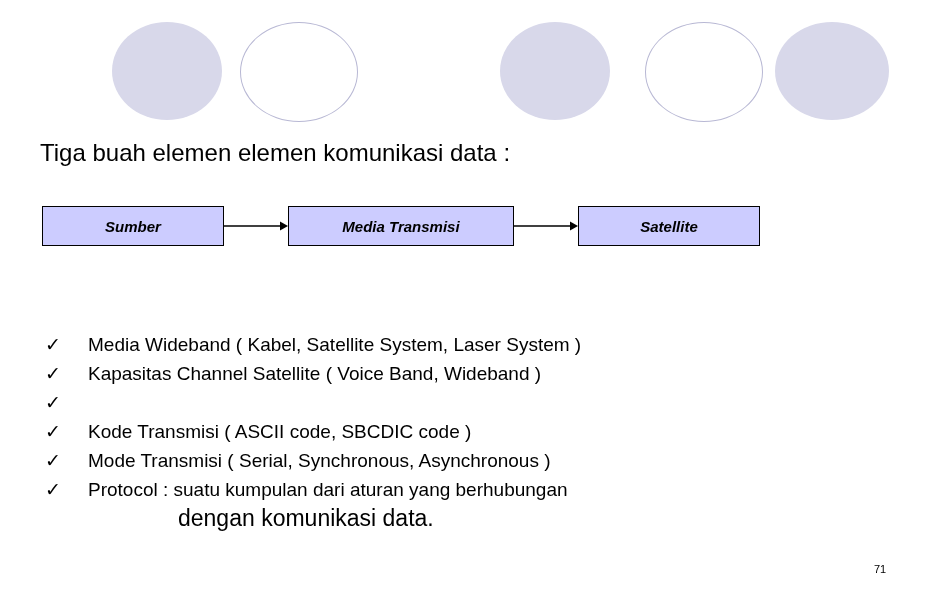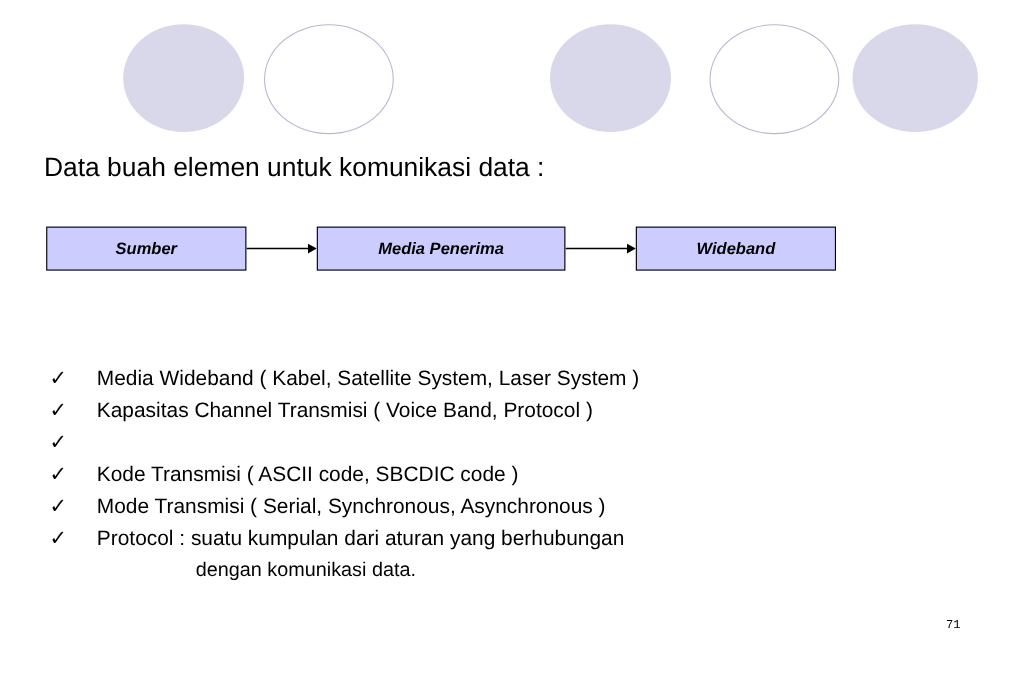--- a/index.html
+++ b/index.html
@@ -124,93 +124,92 @@
   .cont-row {
     position: relative;
     height: 29px;
     line-height: 29px;
     white-space: nowrap;
   }
   .cont-text {
     position: absolute;
     left: 138px;
     top: 0;
-    font-size: 18px;
+    font-size: 23px;
     line-height: 29px;
     color: #000000;
   }
 
   
   #page-number {
     position: absolute;
     left: 860px;
     top: 563px;
     width: 40px;
     font-size: 11px;
     color: #000000;
-    text-align: left;
-    font-family: Liberation Mono, monospace;
+    text-align: center;
   }
 </style>
 </head>
 <body>
 
 <div id="slide">
 
   <div class="deco-band">
     <div class="ellipse filled" style="left:112px; top:22px; width:110px; height:98px;"></div>
     <div class="ellipse outline" style="left:240px; top:22px; width:116px; height:98px;"></div>
     <div class="ellipse filled" style="left:500px; top:22px; width:110px; height:98px;"></div>
     <div class="ellipse outline" style="left:645px; top:22px; width:116px; height:98px;"></div>
     <div class="ellipse filled" style="left:775px; top:22px; width:114px; height:98px;"></div>
   </div>
 
-  <div class="heading" id="title-1">Data buah elemen untuk komunikasi data :</div>
+  <div class="heading" id="title-1">Tiga buah elemen elemen komunikasi data :</div>
 
   <div class="flow">
 
     <div class="flow-box" id="flow-box-0">
       <span>Sumber</span>
     </div>
 
     <div class="connector" id="connector-0">
       <svg width="64" height="14" viewBox="0 0 64 14" xmlns="http://www.w3.org/2000/svg">
         <line x1="0" y1="7" x2="56" y2="7" stroke="#000000" stroke-width="1.4"></line>
         <polygon points="56,2.5 64,7 56,11.5" fill="#000000"></polygon>
       </svg>
     </div>
 
     <div class="flow-box" id="flow-box-1">
-      <span>Media Penerima</span>
+      <span>Media Transmisi</span>
     </div>
 
     <div class="connector" id="connector-1">
       <svg width="64" height="14" viewBox="0 0 64 14" xmlns="http://www.w3.org/2000/svg">
         <line x1="0" y1="7" x2="56" y2="7" stroke="#000000" stroke-width="1.4"></line>
         <polygon points="56,2.5 64,7 56,11.5" fill="#000000"></polygon>
       </svg>
     </div>
 
     <div class="flow-box" id="flow-box-2">
-      <span>Wideband</span>
+      <span>Satellite</span>
     </div>
 
   </div>
 
 
   <div class="checklist">
 
     <div class="check-row">
       <span class="check-mark">✓</span>
       <span class="check-text">Media Wideband ( Kabel, Satellite System, Laser System )</span>
     </div>
 
     <div class="check-row">
       <span class="check-mark">✓</span>
-      <span class="check-text">Kapasitas Channel Transmisi ( Voice Band, Protocol )</span>
+      <span class="check-text">Kapasitas Channel Satellite ( Voice Band, Wideband )</span>
     </div>
 
     <div class="check-row">
       <span class="check-mark">✓</span>
     </div>
 
     <div class="check-row">
       <span class="check-mark">✓</span>
       <span class="check-text">Kode Transmisi ( ASCII code, SBCDIC code )</span>
     </div>

